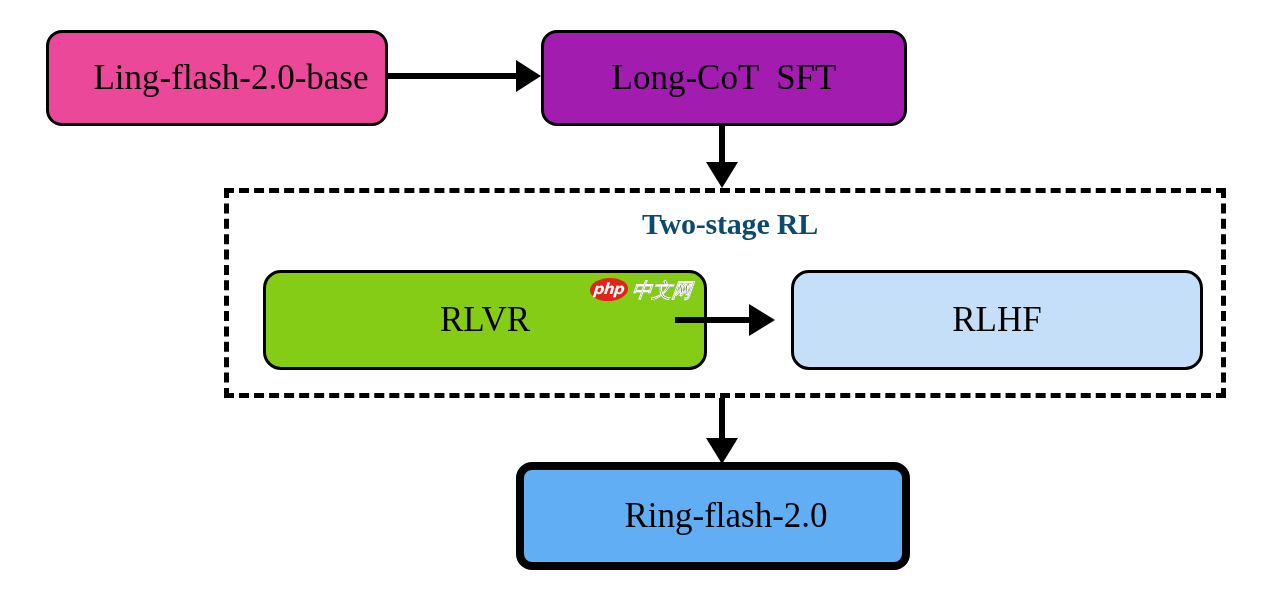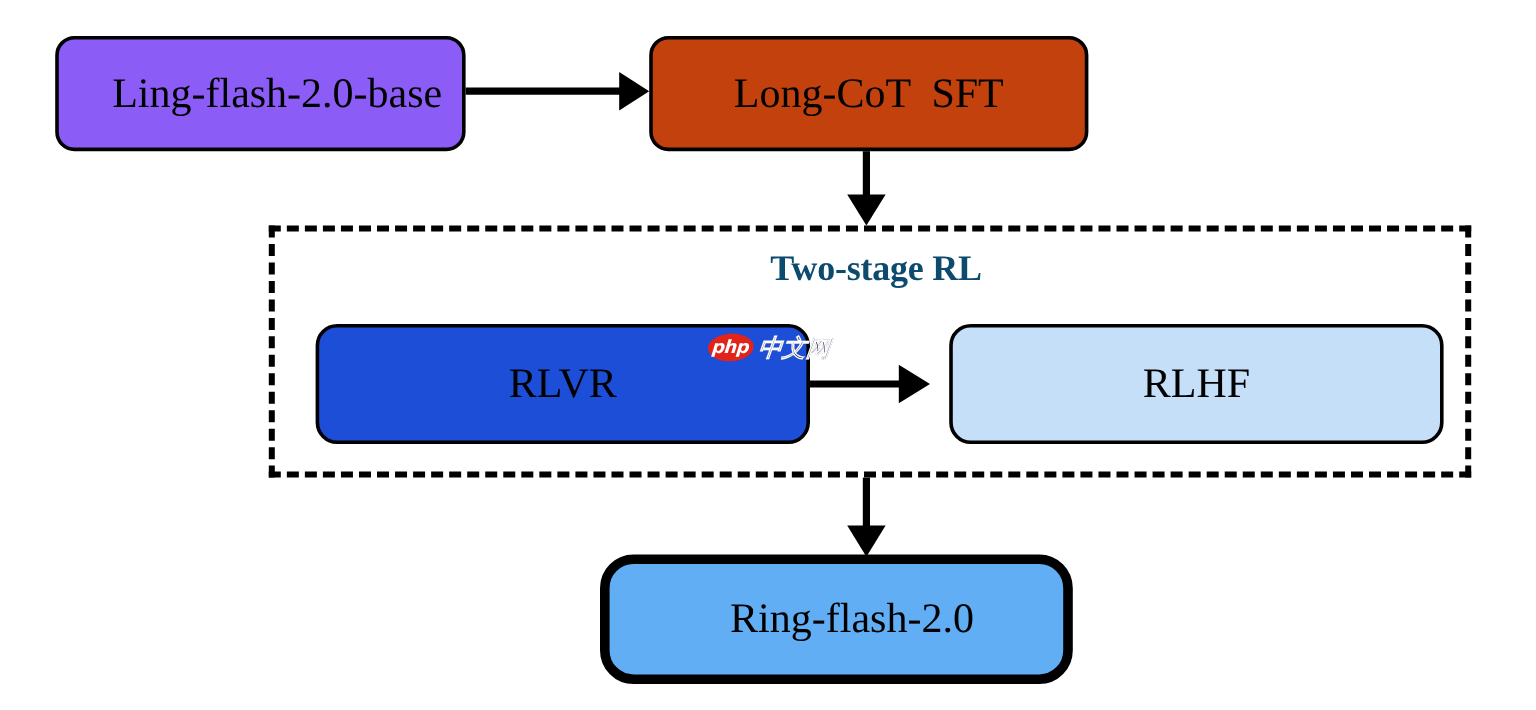--- a/index.html
+++ b/index.html
@@ -25,29 +25,29 @@
     justify-content: center;
     text-align: center;
     color: #000000;
     font-family: "Liberation Serif", "DejaVu Serif", serif;
     white-space: pre;
   }
 
   
   #node-base {
     left: 46px; top: 30px; width: 342px; height: 96px;
-    background: #8b5cf6;
+    background: #ec4899;
     border: 3px solid #000000;
     border-radius: 16px;
     font-size: 35px;
     padding-left: 28px;
   }
   #node-sft {
     left: 541px; top: 30px; width: 366px; height: 96px;
-    background: #c2410c;
+    background: #a21caf;
     border: 3px solid #000000;
     border-radius: 16px;
     font-size: 35px;
   }
   #group-two-stage-rl {
     position: absolute;
     left: 224px; top: 188px; width: 1002px; height: 210px;
     box-sizing: border-box;
     border: 5px dashed #000000;
     background: transparent;
@@ -56,40 +56,40 @@
     position: absolute;
     left: 0; top: 14px; width: 1002px;
     text-align: center;
     font-size: 30px;
     font-weight: bold;
     font-family: "Liberation Serif", "DejaVu Serif", serif;
     color: #0c4a6e;
     letter-spacing: -0.2px;
   }
   #node-rlvr {
-    left: 263px; top: 270px; width: 412px; height: 100px;
-    background: #1d4ed8;
+    left: 263px; top: 270px; width: 444px; height: 100px;
+    background: #84cc16;
     border: 3px solid #000000;
     border-radius: 18px;
     font-size: 35px;
     justify-content: center;
   }
   #node-rlhf {
     left: 775px; top: 270px; width: 412px; height: 100px;
     background: #c5dff8;
     border: 3px solid #000000;
     border-radius: 18px;
     font-size: 35px;
     margin-left: 16px;
   }
   #node-ring {
-    left: 500px; top: 462px; width: 394px; height: 108px;
+    left: 516px; top: 462px; width: 394px; height: 108px;
     background: #62aef4;
     border: 8px solid #000000;
-    border-radius: 28px;
+    border-radius: 16px;
     font-size: 35px;
     padding-left: 26px;
   }
 
   
   .arrow-svg {
     position: absolute;
     overflow: visible;
     pointer-events: none;
   }

